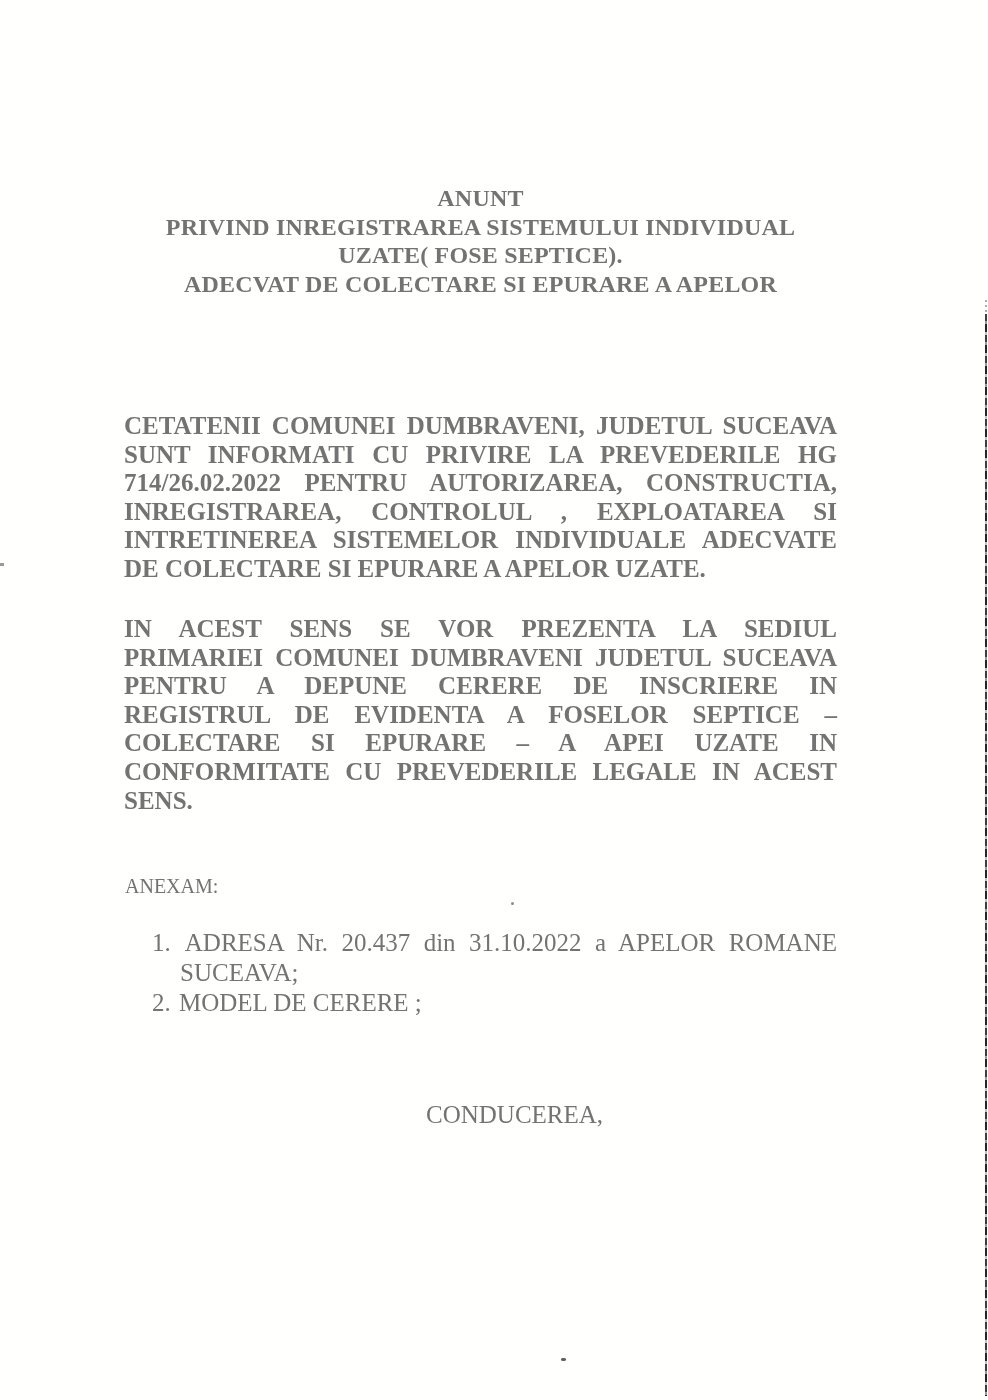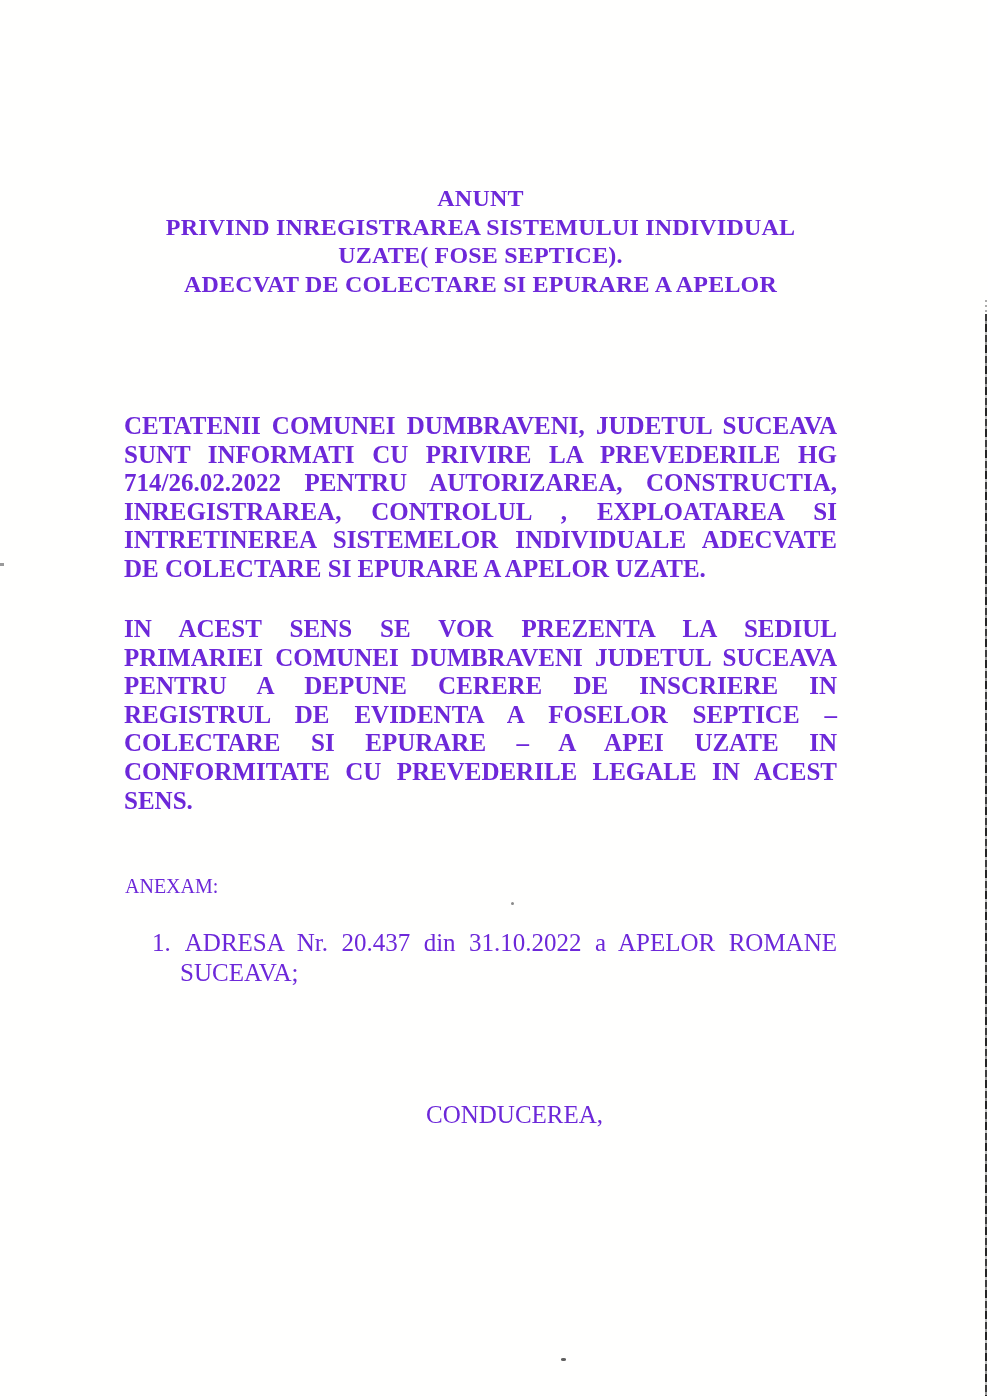--- a/index.html
+++ b/index.html
@@ -4,21 +4,21 @@
 <style>
   html, body { margin: 0; padding: 0; background: #e8e8e8; }
   .page {
     position: relative;
     width: 988px;
     height: 1400px;
     margin: 0 auto;
     background: #fffffe;
     overflow: hidden;
     font-family: "Liberation Serif", "DejaVu Serif", serif;
-    color: #6d28d9;
+    color: #737373;
   }
   
   .title-block {
     position: absolute;
     left: 124px; top: 184px; width: 713px;
     text-align: center;
     font-weight: 700;
     font-size: 24px;
     line-height: 28.6px;
     letter-spacing: 0.2px;
@@ -119,20 +119,21 @@
     <div class="jline">REGISTRUL DE EVIDENTA A FOSELOR SEPTICE –</div>
     <div class="jline">COLECTARE SI EPURARE – A APEI UZATE IN</div>
     <div class="jline">CONFORMITATE CU PREVEDERILE LEGALE IN ACEST</div>
     <div class="jline last">SENS.</div>
   </div>
 
   <div class="annex-heading">ANEXAM:</div>
 
   <div class="annex-line annex-item1-l1"><span class="annex-num">1.</span> <span>ADRESA Nr. 20.437 din 31.10.2022 a APELOR ROMANE</span></div>
   <div class="annex-line annex-item1-l2">SUCEAVA;</div>
+  <div class="annex-line annex-item2"><span class="annex-num">2.</span> <span>MODEL DE CERERE ;</span></div>
 
   <div class="signature">CONDUCEREA,</div>
 
   <div class="scan-edge-line"></div>
   <div class="left-edge-dash"></div>
   <div class="speck-1"></div>
   <div class="speck-2"></div>
 
 </div>
 

